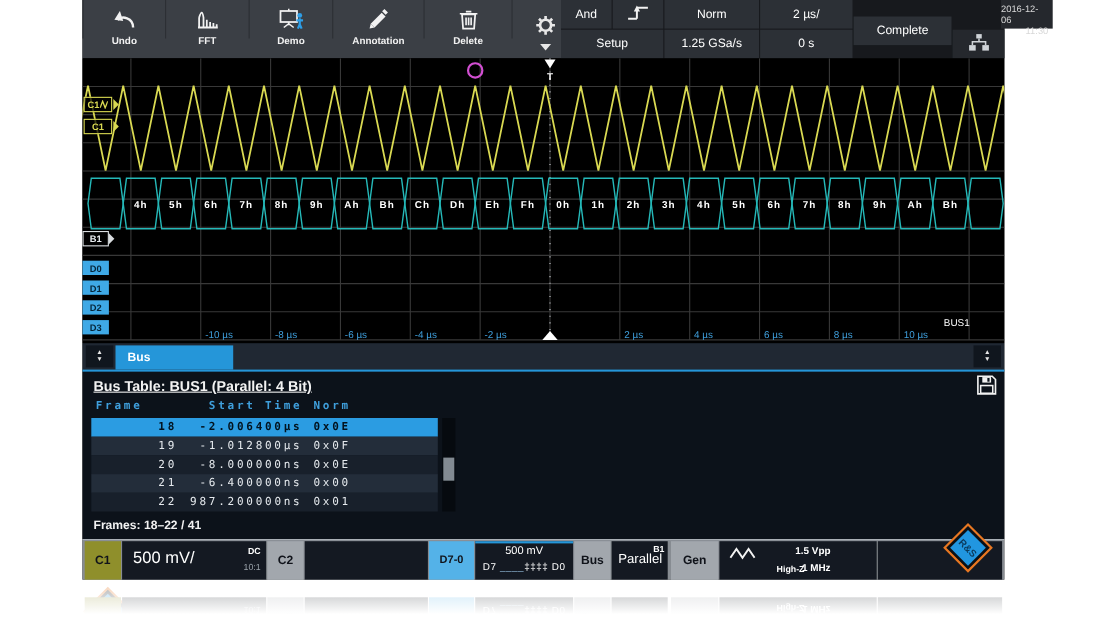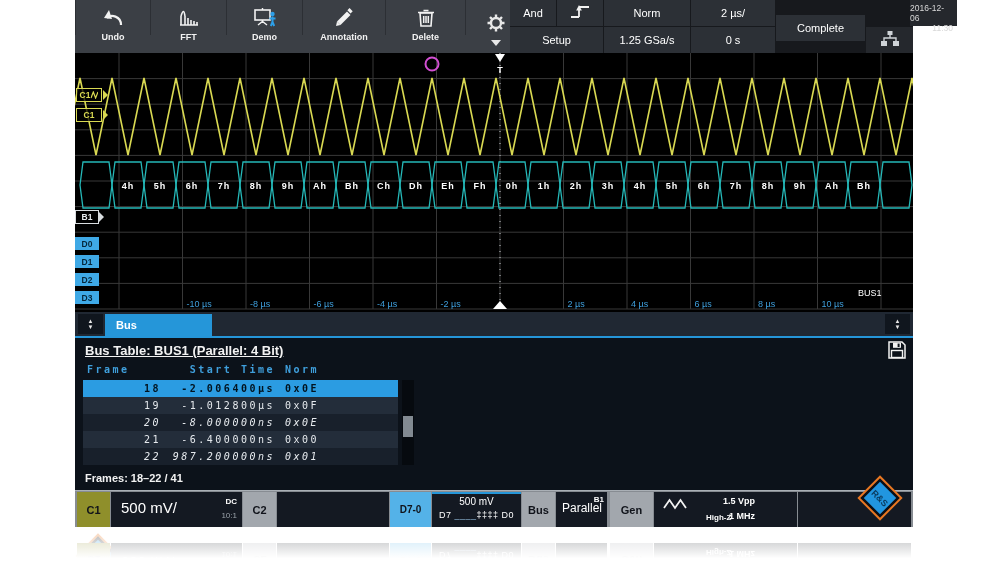--- a/index.html
+++ b/index.html
@@ -40,21 +40,21 @@
   .bt-grid{display:grid;grid-template-columns:80px 112px 1fr;font-family:"DejaVu Sans Mono",monospace;font-size:10px;letter-spacing:2.5px;}
   #bt-head{position:absolute;left:8px;top:26px;width:315px;color:#3f9fdc;font-weight:bold;}
   #bt-head .h1{text-align:left;padding-left:4px;}
   #bt-head .h2{text-align:right;}
   #bt-head .h3{padding-left:10px;}
   #bt-rows{position:absolute;left:8px;top:42px;width:315px;}
   .bt-row{height:17px;line-height:17px;color:#e6eaee;cursor:pointer;}
   .bt-row .c1{text-align:right;padding-right:2px;}
   .bt-row .c2{text-align:right;}
   .bt-row .c3{padding-left:10px;}
-  .bt-row.odd{background:#18202b;font-style:italic;}
+  .bt-row.odd{background:#18202b;}
   .bt-row.even{background:#232d3a;}
   .bt-row.sel{background:#2b9ce2;color:#02131f;font-weight:bold;}
   #bt-scroll{position:absolute;left:327px;top:42px;width:12px;height:85px;background:#060a0f;}
   #bt-thumb{position:absolute;left:1px;top:36px;width:10px;height:21px;background:#828a92;cursor:pointer;}
   #bt-frames{position:absolute;left:10px;top:134px;font-size:11px;font-weight:bold;color:#f2f2f2;}
 
   
   .bottom-zone{position:absolute;left:0;top:475px;width:838px;height:52px;}
   #chanbar{position:absolute;left:0;top:15px;width:838px;height:37px;background:#878c92;border-top:1px solid #aab0b6;box-sizing:border-box;}
   .seg{position:absolute;top:1px;height:35px;box-sizing:border-box;}

